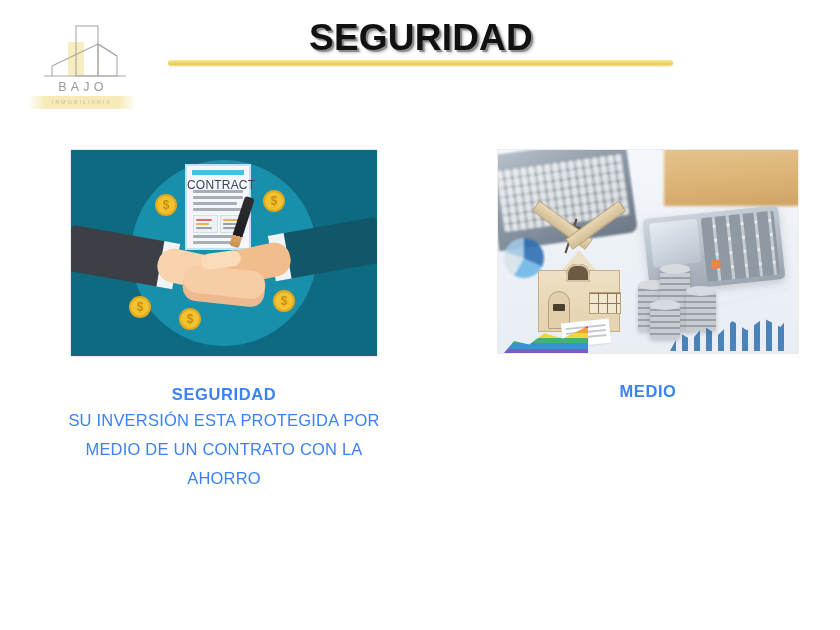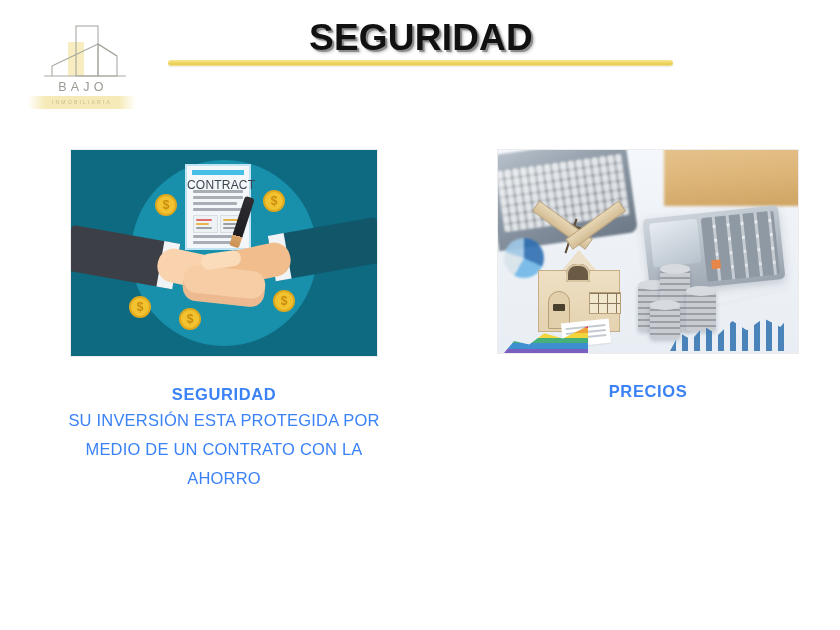--- a/index.html
+++ b/index.html
@@ -650,17 +650,17 @@
         <div class="pl" style="top:15px;"></div>
       </div>
 
       <div class="ph-chart">
         <div class="bars"></div>
         <div class="rainbow"></div>
       </div>
     </div>
 
     <div class="caption">
-      <div class="cap-title">PRECIOS</div>
+      <div class="cap-title">MEDIO</div>
     </div>
   </div>
 
 </div>
 
 </body></html>

